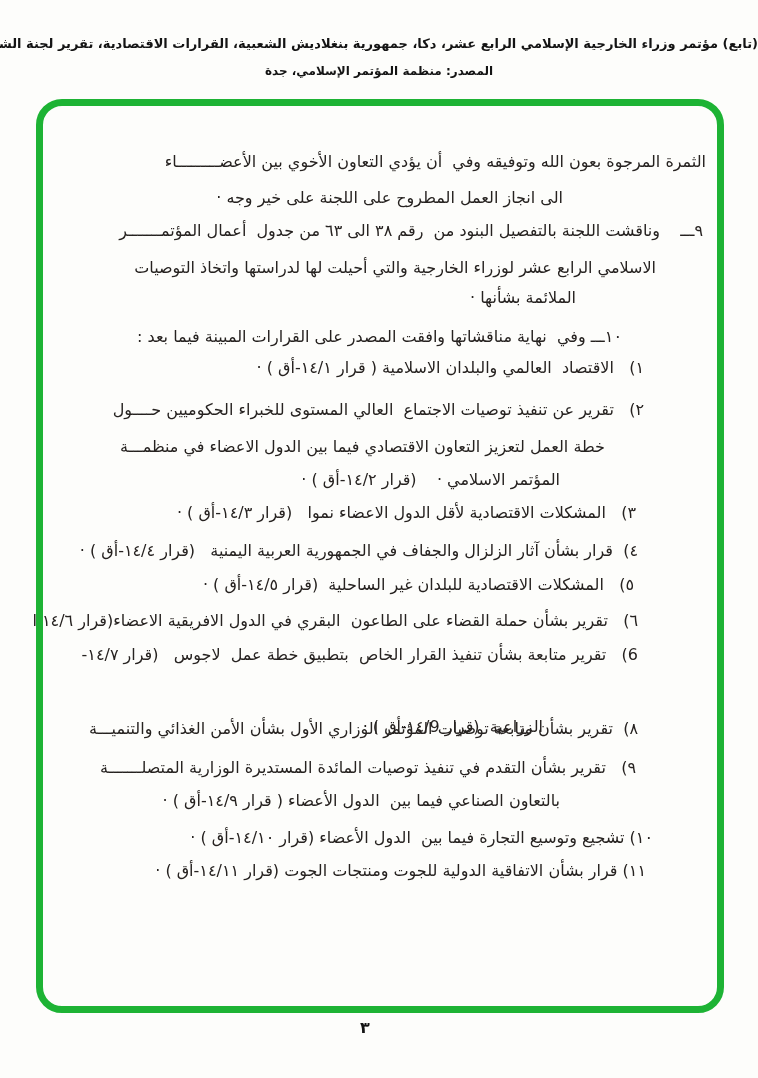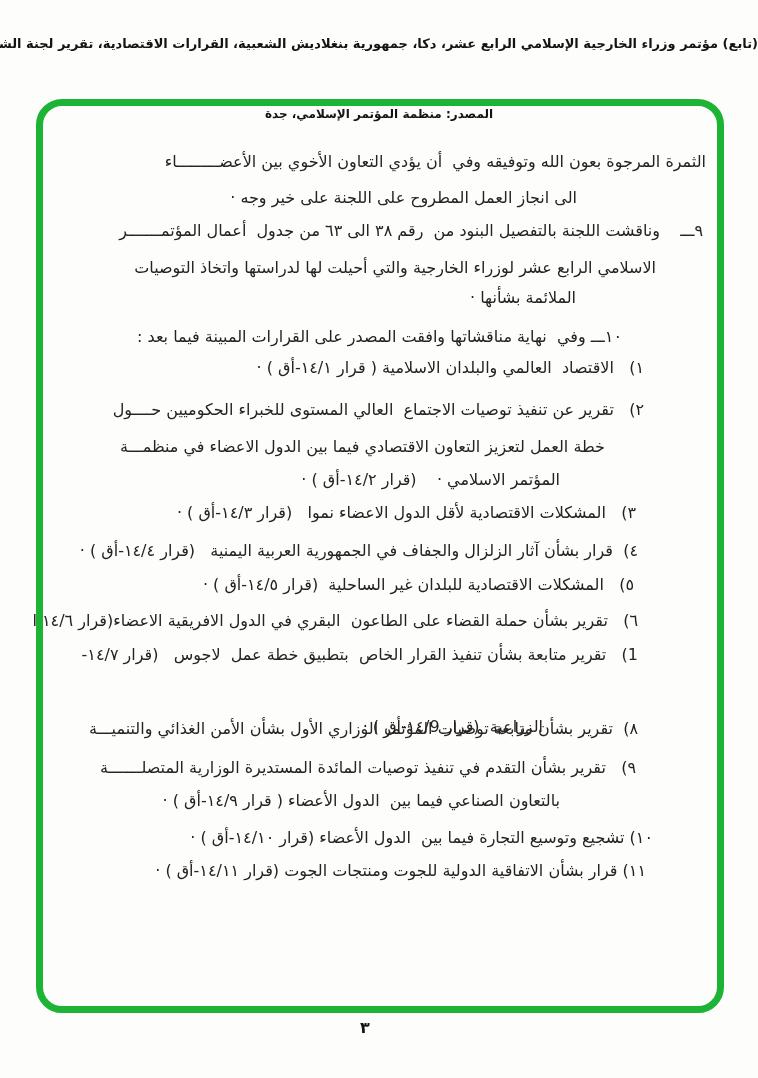--- a/index.html
+++ b/index.html
@@ -24,21 +24,20 @@
     color: #141414;
     white-space: nowrap;
   }
   #header-line-1 {
     top: 36px;
     font-size: 13px;
   }
   #header-line-2 {
     top: 64px;
     font-size: 12px;
-    margin-top: 43px;
   }
   #document-border {
     position: absolute;
     left: 36px;
     top: 99px;
     width: 688px;
     height: 914px;
     box-sizing: border-box;
     border: 7px solid #1db334;
     border-radius: 26px;
@@ -69,34 +68,34 @@
 <body>
 
 <div id="header-line-1" class="header-line">(تابع) مؤتمر وزراء الخارجية الإسلامي الرابع عشر، دكا، جمهورية بنغلاديش الشعبية، القرارات الاقتصادية، تقرير لجنة الشئون الاقتصادية</div>
 
 <div id="header-line-2" class="header-line">المصدر: منظمة المؤتمر الإسلامي، جدة</div>
 
 <div id="document-border"></div>
 
 <div id="body-lines">
     <div class="text-line" style="top: 149px; right: 52px;">الثمرة المرجوة بعون الله وتوفيقه وفي  أن يؤدي التعاون الأخوي بين الأعضـــــــــاء</div>
-    <div class="text-line" style="top: 185px; right: 181px;">الى انجاز العمل المطروح على اللجنة على خير وجه ·</div>
+    <div class="text-line" style="top: 185px; right: 195px;">الى انجاز العمل المطروح على اللجنة على خير وجه ·</div>
     <div class="text-line" style="top: 218px; right: 55px;">٩ـــ    وناقشت اللجنة بالتفصيل البنود من  رقم ٣٨ الى ٦٣ من جدول  أعمال المؤتمـــــــر</div>
     <div class="text-line" style="top: 255px; right: 102px; margin-left: 6px;">الاسلامي الرابع عشر لوزراء الخارجية والتي أحيلت لها لدراستها واتخاذ التوصيات</div>
     <div class="text-line" style="top: 285px; right: 182px;">الملائمة بشأنها ·</div>
     <div class="text-line" style="top: 324px; right: 136px;">١٠ـــ وفي  نهاية مناقشاتها وافقت المصدر على القرارات المبينة فيما بعد :</div>
     <div class="text-line" style="top: 355px; right: 114px;">١)   الاقتصاد  العالمي والبلدان الاسلامية ( قرار ١٤/١-أق ) ·</div>
     <div class="text-line" style="top: 397px; right: 114px;">٢)   تقرير عن تنفيذ توصيات الاجتماع  العالي المستوى للخبراء الحكوميين حــــول</div>
     <div class="text-line" style="top: 434px; right: 153px;">خطة العمل لتعزيز التعاون الاقتصادي فيما بين الدول الاعضاء في منظمـــة</div>
     <div class="text-line" style="top: 467px; right: 198px;">المؤتمر الاسلامي ·    (قرار ١٤/٢-أق ) ·</div>
     <div class="text-line" style="top: 500px; right: 122px;">٣)   المشكلات الاقتصادية لأقل الدول الاعضاء نموا   (قرار ١٤/٣-أق ) ·</div>
     <div class="text-line" style="top: 538px; right: 120px;">٤)  قرار بشأن آثار الزلزال والجفاف في الجمهورية العربية اليمنية   (قرار ١٤/٤-أق ) ·</div>
     <div class="text-line" style="top: 572px; right: 124px;">٥)   المشكلات الاقتصادية للبلدان غير الساحلية  (قرار ١٤/٥-أق ) ·</div>
     <div class="text-line" style="top: 608px; right: 120px;">٦)   تقرير بشأن حملة القضاء على الطاعون  البقري في الدول الافريقية الاعضاء(قرار ١٤/٦ ا</div>
-    <div class="text-line" style="top: 642px; right: 120px;">1)   تقرير متابعة بشأن تنفيذ القرار الخاص  بتطبيق خطة عمل  لاجوس   (قرار ١٤/٧-</div>
+    <div class="text-line" style="top: 642px; right: 120px;">6)   تقرير متابعة بشأن تنفيذ القرار الخاص  بتطبيق خطة عمل  لاجوس   (قرار ١٤/٧-</div>
     <div class="text-line" style="top: 716px; right: 120px;">٨)  تقرير بشأن متابعة توصيات المؤتمر الوزاري الأول بشأن الأمن الغذائي والتنميـــة</div>
     <div class="text-line" style="top: 714px; right: 215px;">الزراعية  (قرار ١٤/9-أق ) ·</div>
     <div class="text-line" style="top: 755px; right: 122px;">٩)   تقرير بشأن التقدم في تنفيذ توصيات المائدة المستديرة الوزارية المتصلـــــــة</div>
     <div class="text-line" style="top: 788px; right: 198px;">بالتعاون الصناعي فيما بين  الدول الأعضاء ( قرار ١٤/٩-أق ) ·</div>
     <div class="text-line" style="top: 825px; right: 105px;">١٠) تشجيع وتوسيع التجارة فيما بين  الدول الأعضاء (قرار ١٤/١٠-أق ) ·</div>
     <div class="text-line" style="top: 858px; right: 112px;">١١) قرار بشأن الاتفاقية الدولية للجوت ومنتجات الجوت (قرار ١٤/١١-أق ) ·</div>
   </div>
 
 <div id="page-number">٣</div>
 

